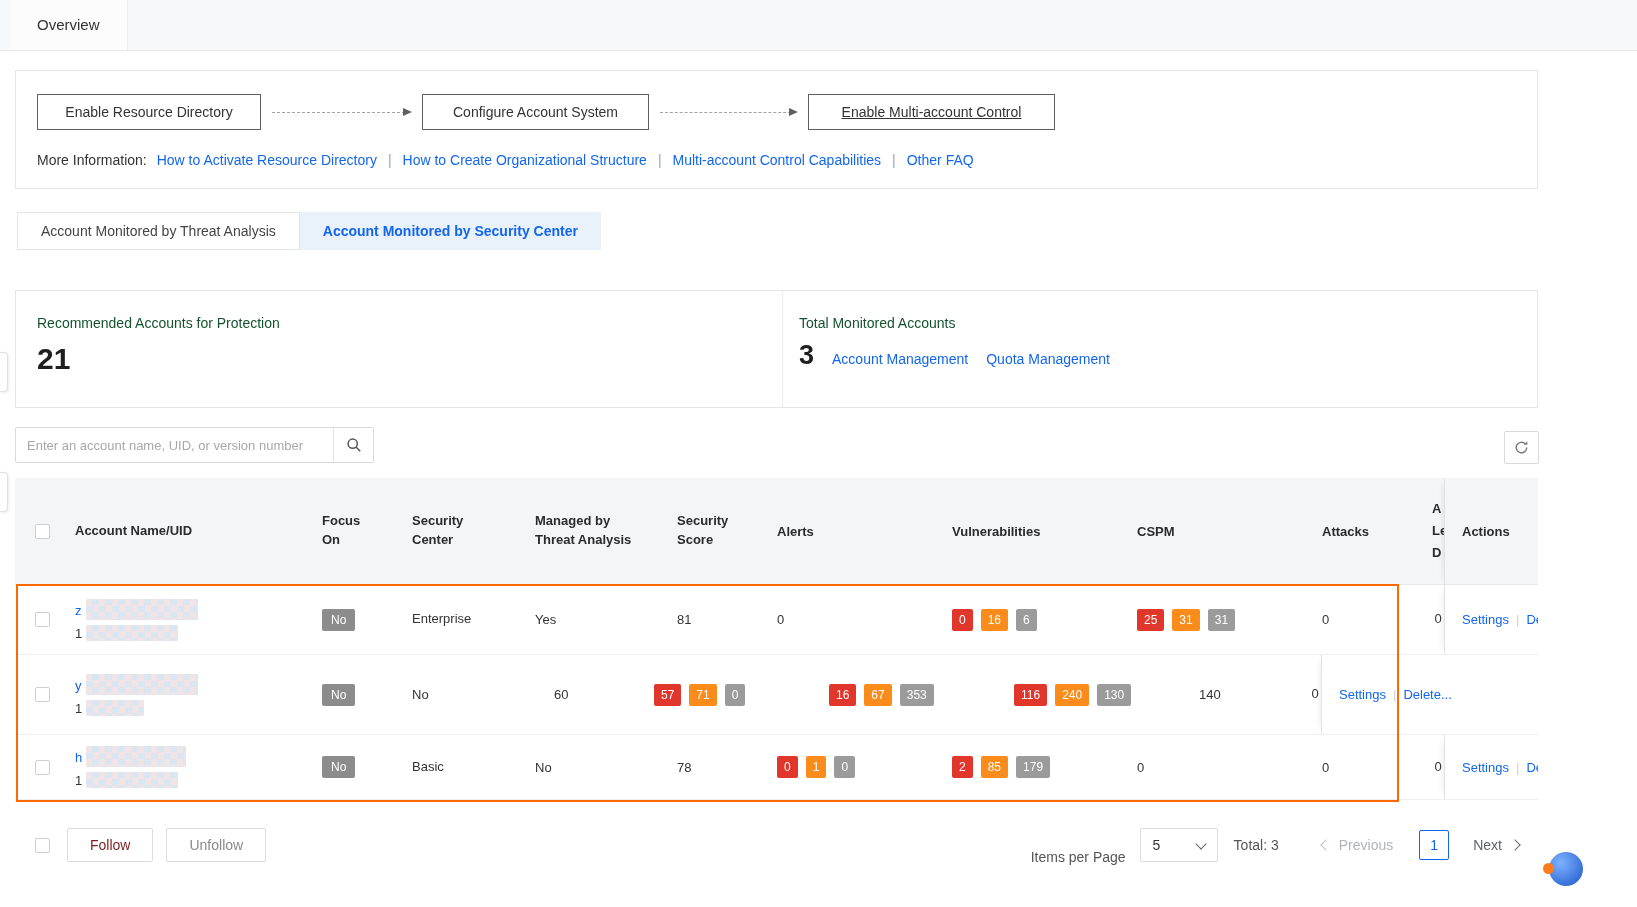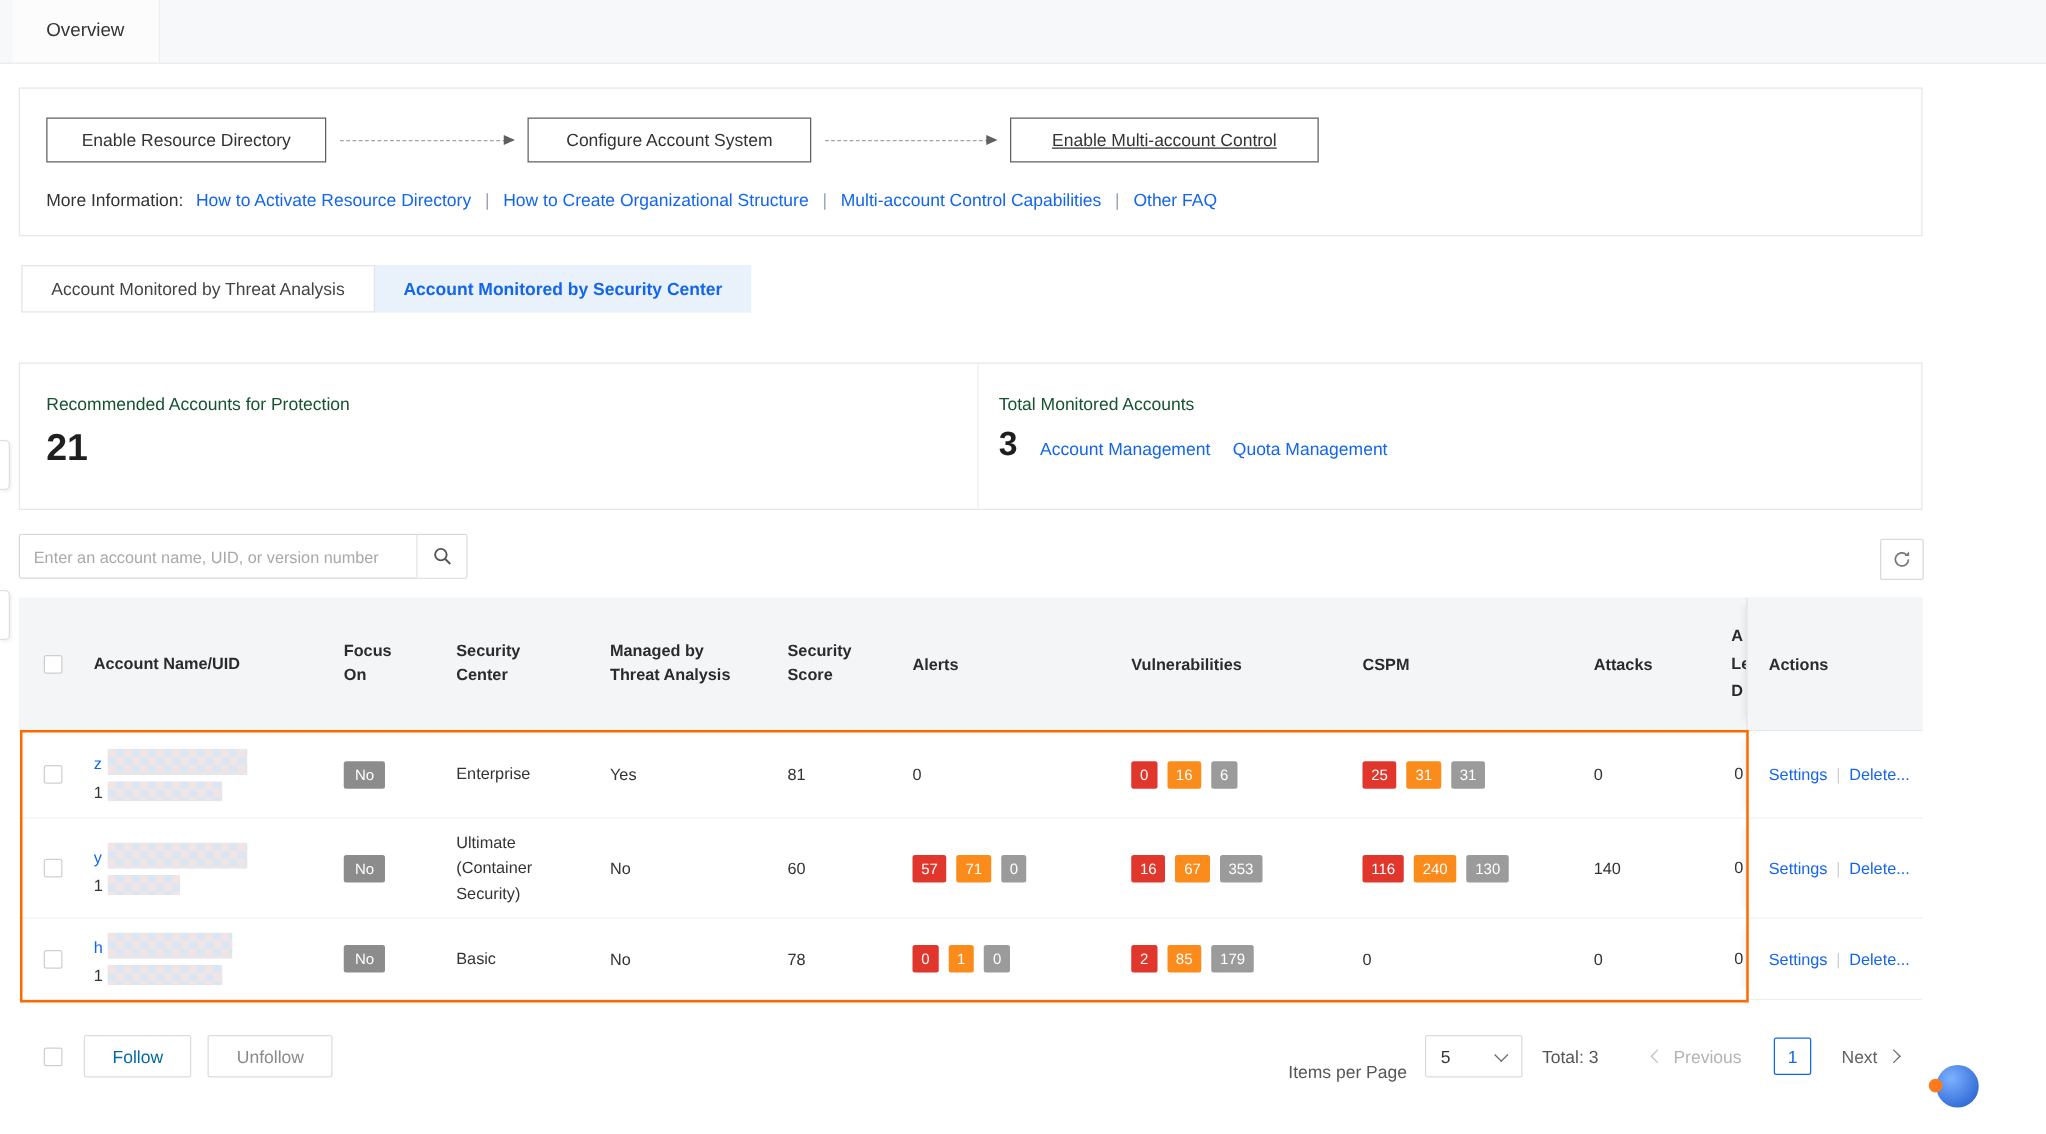--- a/index.html
+++ b/index.html
@@ -68,21 +68,21 @@
   
   #table{position:absolute;left:15px;top:478px;width:1523px;}
   .thead{display:flex;align-items:center;background:#f4f5f7;height:107px;border-bottom:1px solid #e6e8eb;font-size:13px;font-weight:600;color:#2b2b2b;padding-left:20px;}
   .tr{display:flex;align-items:center;border-bottom:1px solid #efefef;font-size:13px;background:#fff;padding-left:20px;}
   .r1{height:70px;}.r2{height:80px;}.r3{height:65px;}
   .th,.td{flex:none;padding-right:14px;display:flex;align-items:center;}
   .hdr-lines{display:inline-block;line-height:1.45;}
   .hw45{max-width:48px;}.hw70{max-width:72px;}.hw105{max-width:106px;}.hw60{max-width:62px;}
   .c-check{width:40px;padding-right:0;}
   .c-account{width:200px;display:block;align-self:center;}
-  .c-focus{width:90px;}
+  .c-focus{width:90px;margin-left:47px;}
   .c-sc{width:123px;line-height:1.55;}
   .c-managed{width:142px;}
   .c-score{width:100px;}
   .c-alerts{width:175px;}
   .c-vulns{width:185px;}
   .c-cspm{width:185px;}
   .c-attacks{width:110px;}
   .c-extra{width:12px;padding:0;overflow:hidden;display:flex;flex-direction:column;align-items:flex-start;justify-content:center;line-height:1.7;white-space:nowrap;}
   .tr .c-extra{flex-direction:row;}
   .c-actions{flex:1;align-self:stretch;border-left:1px solid #e2e2e2;display:flex;align-items:center;padding-left:17px;overflow:hidden;white-space:nowrap;box-shadow:-7px 0 7px -7px rgba(0,0,0,.10);}
@@ -104,21 +104,21 @@
   .badge.orange{background:var(--badge-orange);}
   .badge.gray{background:var(--badge-gray);}
   .act-sep{color:#d0d0d0;margin:0 7px;}
 
   
   #highlight{position:absolute;left:16px;top:584px;width:1383px;height:218px;border:2px solid var(--orange);pointer-events:none;z-index:5;}
 
   
   #footer{position:absolute;left:15px;top:826px;width:1523px;height:38px;display:flex;align-items:center;padding:0 10px 0 20px;}
   .btn{height:34px;border:1px solid #dcdcdc;border-radius:2px;background:#fff;display:flex;align-items:center;padding:0 22px;font-size:14px;cursor:pointer;}
-  #follow-btn{margin-left:17px;color:#0369a1;}
+  #follow-btn{margin-left:17px;color:#7f1d1d;}
   #unfollow-btn{margin-left:13px;color:#8a8a8a;}
   .fp-label{color:#555;}
   #items-label{margin-left:auto;margin-top:23px;}
   #page-size-select{margin-left:14px;width:78px;height:34px;border:1px solid #dcdcdc;border-radius:2px;background:#fff;display:flex;align-items:center;justify-content:space-between;padding:0 12px;cursor:pointer;color:#333;}
   .chev{width:8px;height:8px;border-right:1.6px solid #666;border-bottom:1.6px solid #666;flex:none;}
   .chev-down{transform:rotate(45deg);margin-top:-3px;}
   .chev-left{transform:rotate(135deg);border-color:#bfc2c6;}
   .chev-right{transform:rotate(-45deg);border-color:#6b6b6b;}
   #total-label{margin-left:16px;}
   #prev-btn{margin-left:34px;display:flex;align-items:center;color:#b0b3b8;cursor:default;}
@@ -287,23 +287,20 @@
     <div class="td c-check">
         <div class="cb"></div>
       </div>
     <div class="c-account td">
       <div class="acct-line1"><span>y</span><span class="mosaic m-lg"></span></div>
       <div class="acct-line2"><span>1</span><span class="mosaic m-xs"></span></div>
     </div>
     <div class="td c-focus">
         <span class="no-badge">No</span>
       </div>
-    <div class="td c-sc">
-        <span>Ultimate (Container Security)</span>
-      </div>
     <div class="td c-managed">
         <span>No</span>
       </div>
     <div class="td c-score">
         <span>60</span>
       </div>
     <div class="td c-alerts">
       <span class="badge red">57</span>
       <span class="badge orange">71</span>
       <span class="badge gray">0</span>

